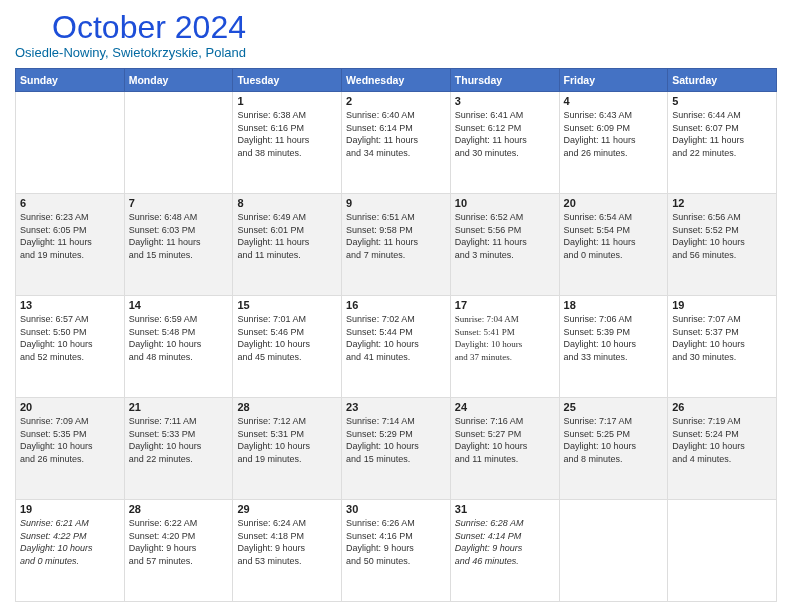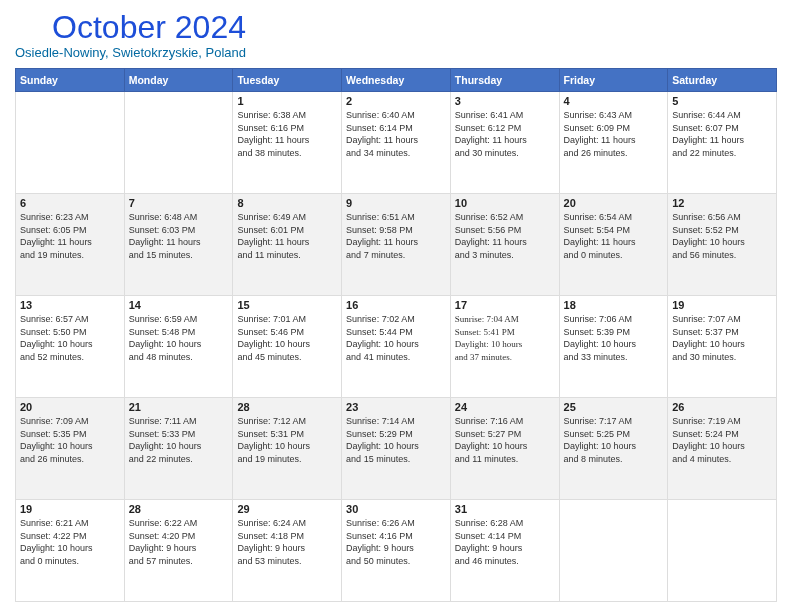--- a/index.html
+++ b/index.html
@@ -312,21 +312,21 @@
             <span class="day-number">26</span>
             <div class="day-info" style="white-space: pre-line;">Sunrise: 7:19 AM
 Sunset: 5:24 PM
 Daylight: 10 hours
 and 4 minutes.</div>
           </td>
         </tr>
         <tr>
           <td>
             <span class="day-number">19</span>
-            <div class="day-info" style="white-space: pre-line;">Sunrise: 6:21 AM
+            <div class="day-info" style="white-space: pre-line; font-style: italic;">Sunrise: 6:21 AM
 Sunset: 4:22 PM
 Daylight: 10 hours
 and 0 minutes.</div>
           </td>
           <td>
             <span class="day-number">28</span>
             <div class="day-info" style="white-space: pre-line;">Sunrise: 6:22 AM
 Sunset: 4:20 PM
 Daylight: 9 hours
 and 57 minutes.</div>
@@ -340,21 +340,21 @@
           </td>
           <td>
             <span class="day-number">30</span>
             <div class="day-info" style="white-space: pre-line;">Sunrise: 6:26 AM
 Sunset: 4:16 PM
 Daylight: 9 hours
 and 50 minutes.</div>
           </td>
           <td>
             <span class="day-number">31</span>
-            <div class="day-info" style="white-space: pre-line;">Sunrise: 6:28 AM
+            <div class="day-info" style="white-space: pre-line; font-style: italic;">Sunrise: 6:28 AM
 Sunset: 4:14 PM
 Daylight: 9 hours
 and 46 minutes.</div>
           </td>
           <td></td>
           <td></td>
         </tr>
       </tbody>
   </table>
 </div>

